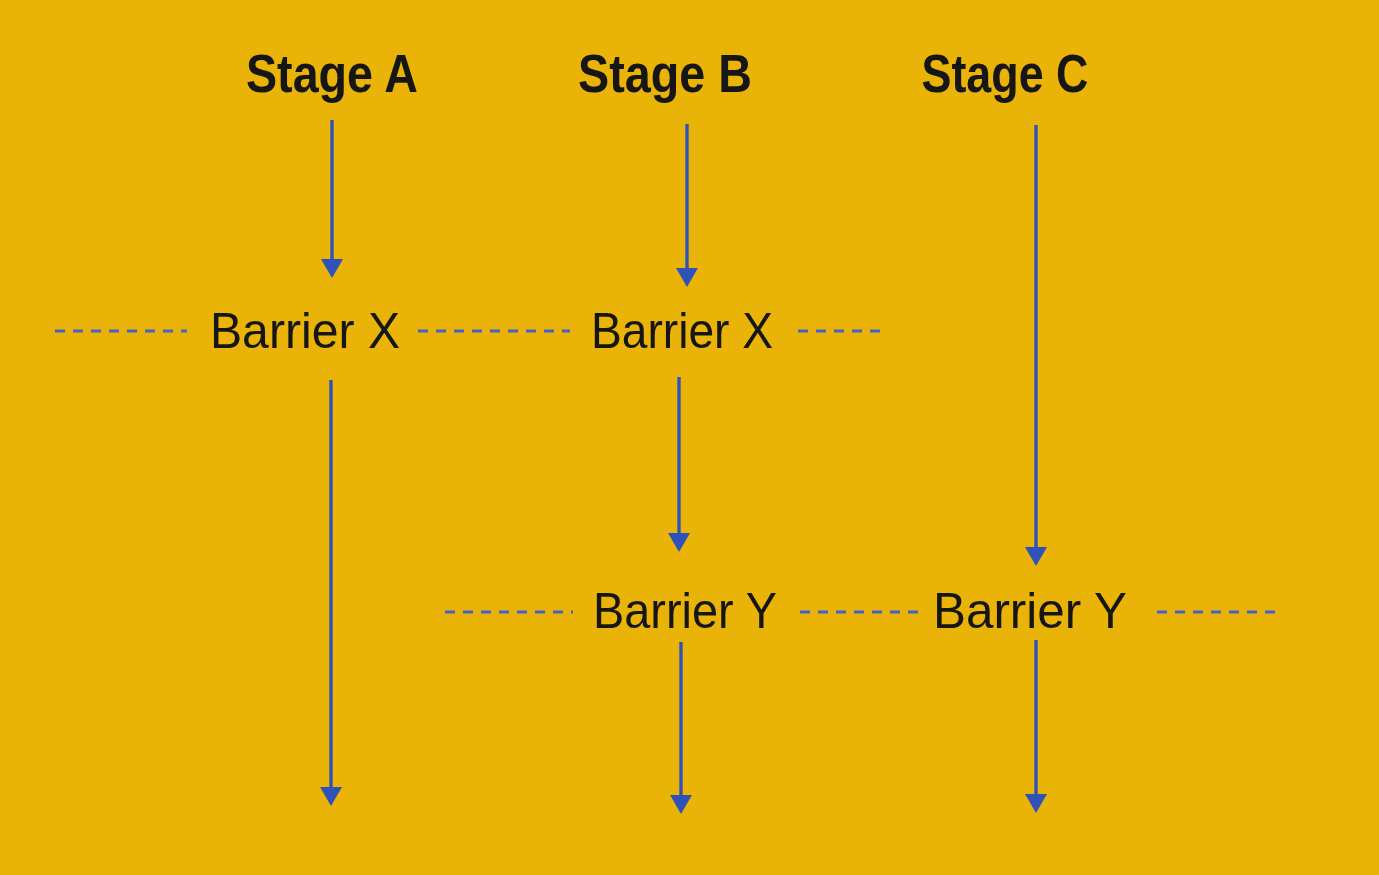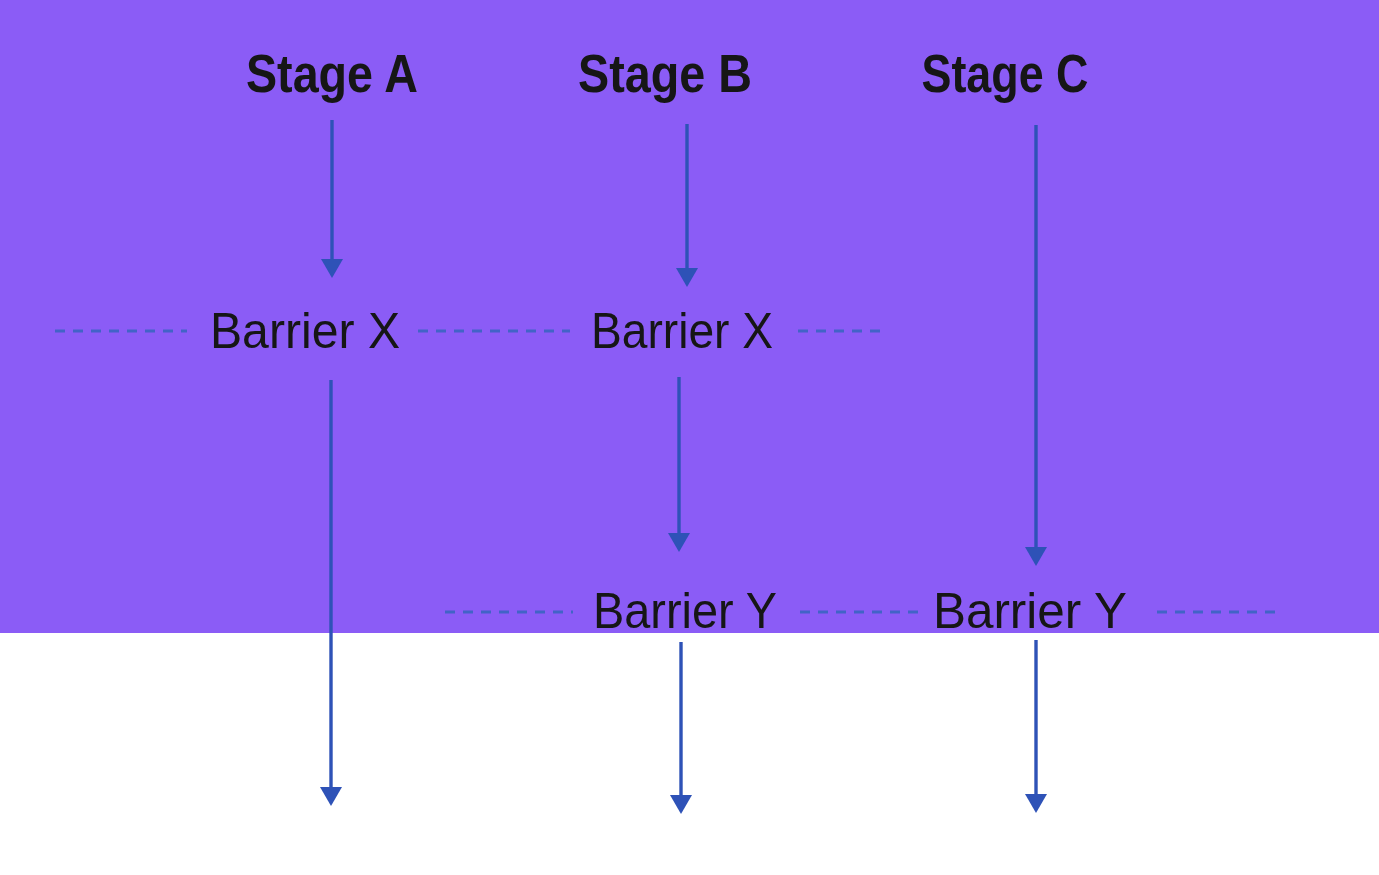--- a/index.html
+++ b/index.html
@@ -7,22 +7,22 @@
     padding: 0;
     background: #ffffff;
     width: 1379px;
     height: 875px;
     overflow: hidden;
     font-family: "Liberation Sans", sans-serif;
   }
   .diagram-wrap {
     position: relative;
     width: 1379px;
-    height: 633px;
-    background: #8b5cf6;
+    height: 875px;
+    background: #eab308;
   }
   svg text {
     font-family: "Liberation Sans", "DejaVu Sans", sans-serif;
   }
   .stage-title {
     font-size: 54px;
     font-weight: bold;
   }
   .barrier-label {
     font-size: 50px;

